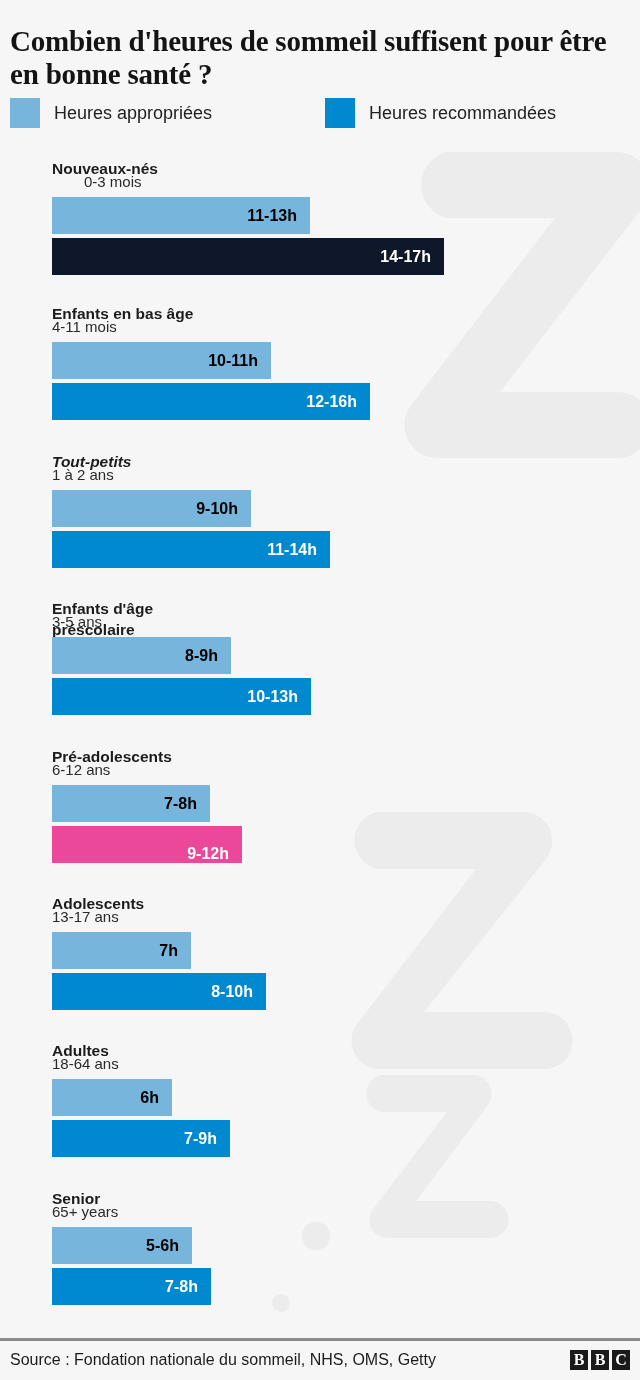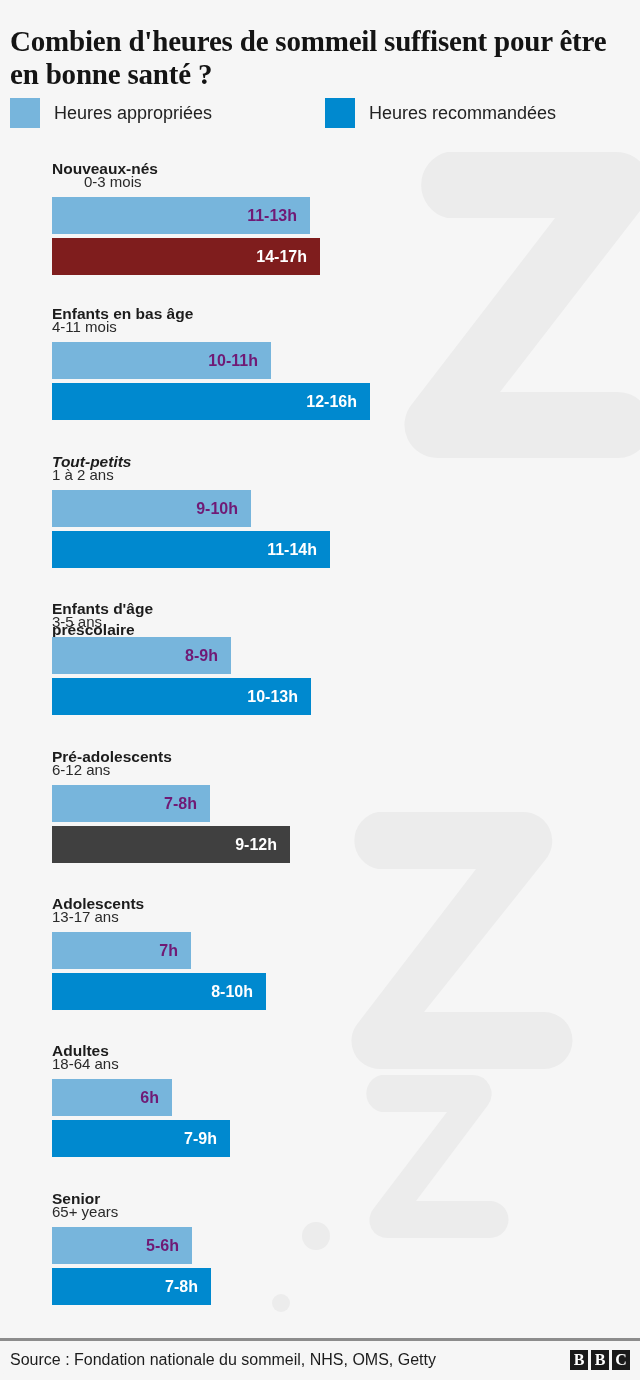--- a/index.html
+++ b/index.html
@@ -111,21 +111,21 @@
     display: flex;
     align-items: center;
     justify-content: flex-end;
     box-sizing: border-box;
     padding-right: 13px;
     font-size: 16px;
     font-weight: bold;
   }
   .bar.appropriate {
     top: 47px;
-    color: #701a75;
+    color: #000000;
   }
   .bar.recommended {
     top: 88px;
     color: #ffffff;
   }
 
   
   #footer-rule {
     position: absolute;
     left: 0;
@@ -204,21 +204,21 @@
     </div>
   </div>
 
   <div id="groups">
       <div class="group" style="top: 150px; height: 132px;">
         <div class="group-title" style="white-space: nowrap;">Nouveaux-nés</div>
         <div class="group-sub indent">0-3 mois</div>
         <div class="bar appropriate" style="width: 258px; background: rgb(119, 181, 220);">
           <span>11-13h</span>
         </div>
-        <div class="bar recommended" style="width: 268px; background: #7f1d1d;">
+        <div class="bar recommended" style="width: 392px; background: #0f172a;">
           <span>14-17h</span>
         </div>
       </div>
       <div class="group" style="top: 295px; height: 132px;">
         <div class="group-title" style="white-space: nowrap;">Enfants en bas âge</div>
         <div class="group-sub flush">4-11 mois</div>
         <div class="bar appropriate" style="width: 219px; background: rgb(119, 181, 220);">
           <span>10-11h</span>
         </div>
         <div class="bar recommended" style="width: 318px; background: rgb(0, 137, 207);">
@@ -244,21 +244,21 @@
         <div class="bar recommended" style="width: 259px; background: rgb(0, 137, 207);">
           <span>10-13h</span>
         </div>
       </div>
       <div class="group" style="top: 738px; height: 132px;">
         <div class="group-title" style="white-space: nowrap;">Pré-adolescents</div>
         <div class="group-sub flush">6-12 ans</div>
         <div class="bar appropriate" style="width: 158px; background: rgb(119, 181, 220);">
           <span>7-8h</span>
         </div>
-        <div class="bar recommended" style="width: 238px; background: #404040;">
+        <div class="bar recommended" style="width: 190px; background: #ec4899; align-items: flex-end;">
           <span>9-12h</span>
         </div>
       </div>
       <div class="group" style="top: 885px; height: 132px;">
         <div class="group-title" style="white-space: nowrap;">Adolescents</div>
         <div class="group-sub flush">13-17 ans</div>
         <div class="bar appropriate" style="width: 139px; background: rgb(119, 181, 220);">
           <span>7h</span>
         </div>
         <div class="bar recommended" style="width: 214px; background: rgb(0, 137, 207);">

